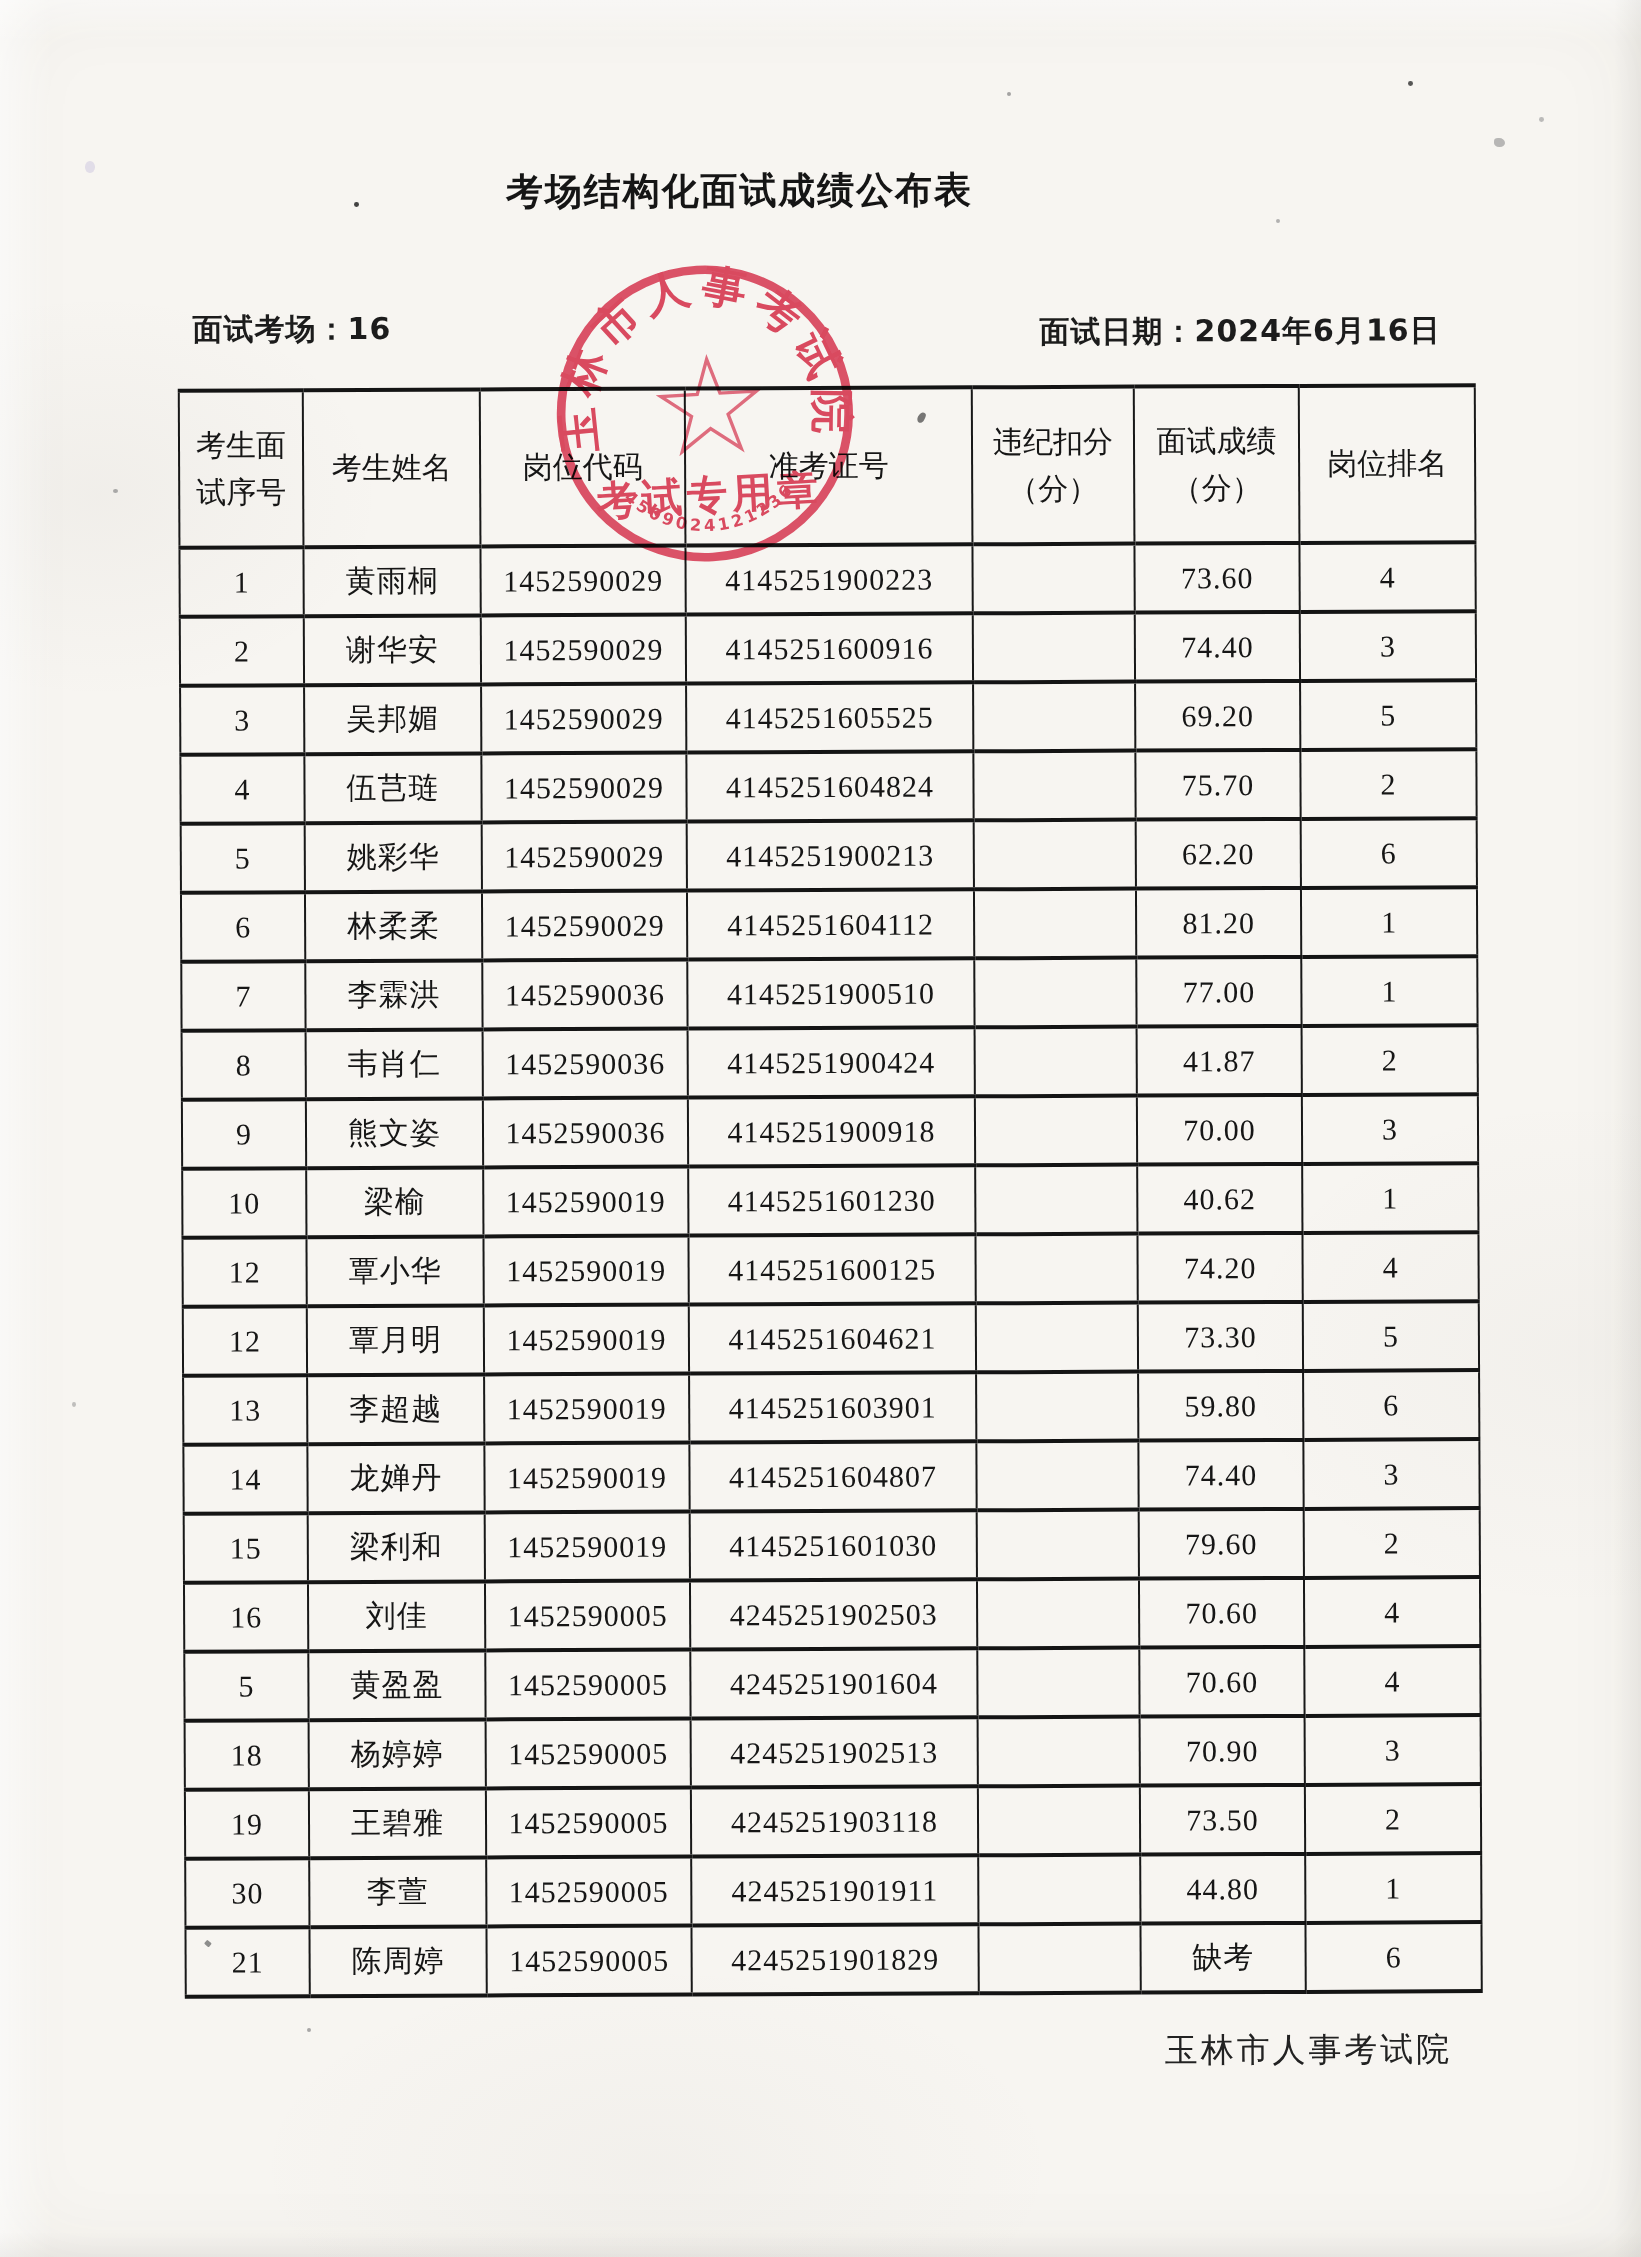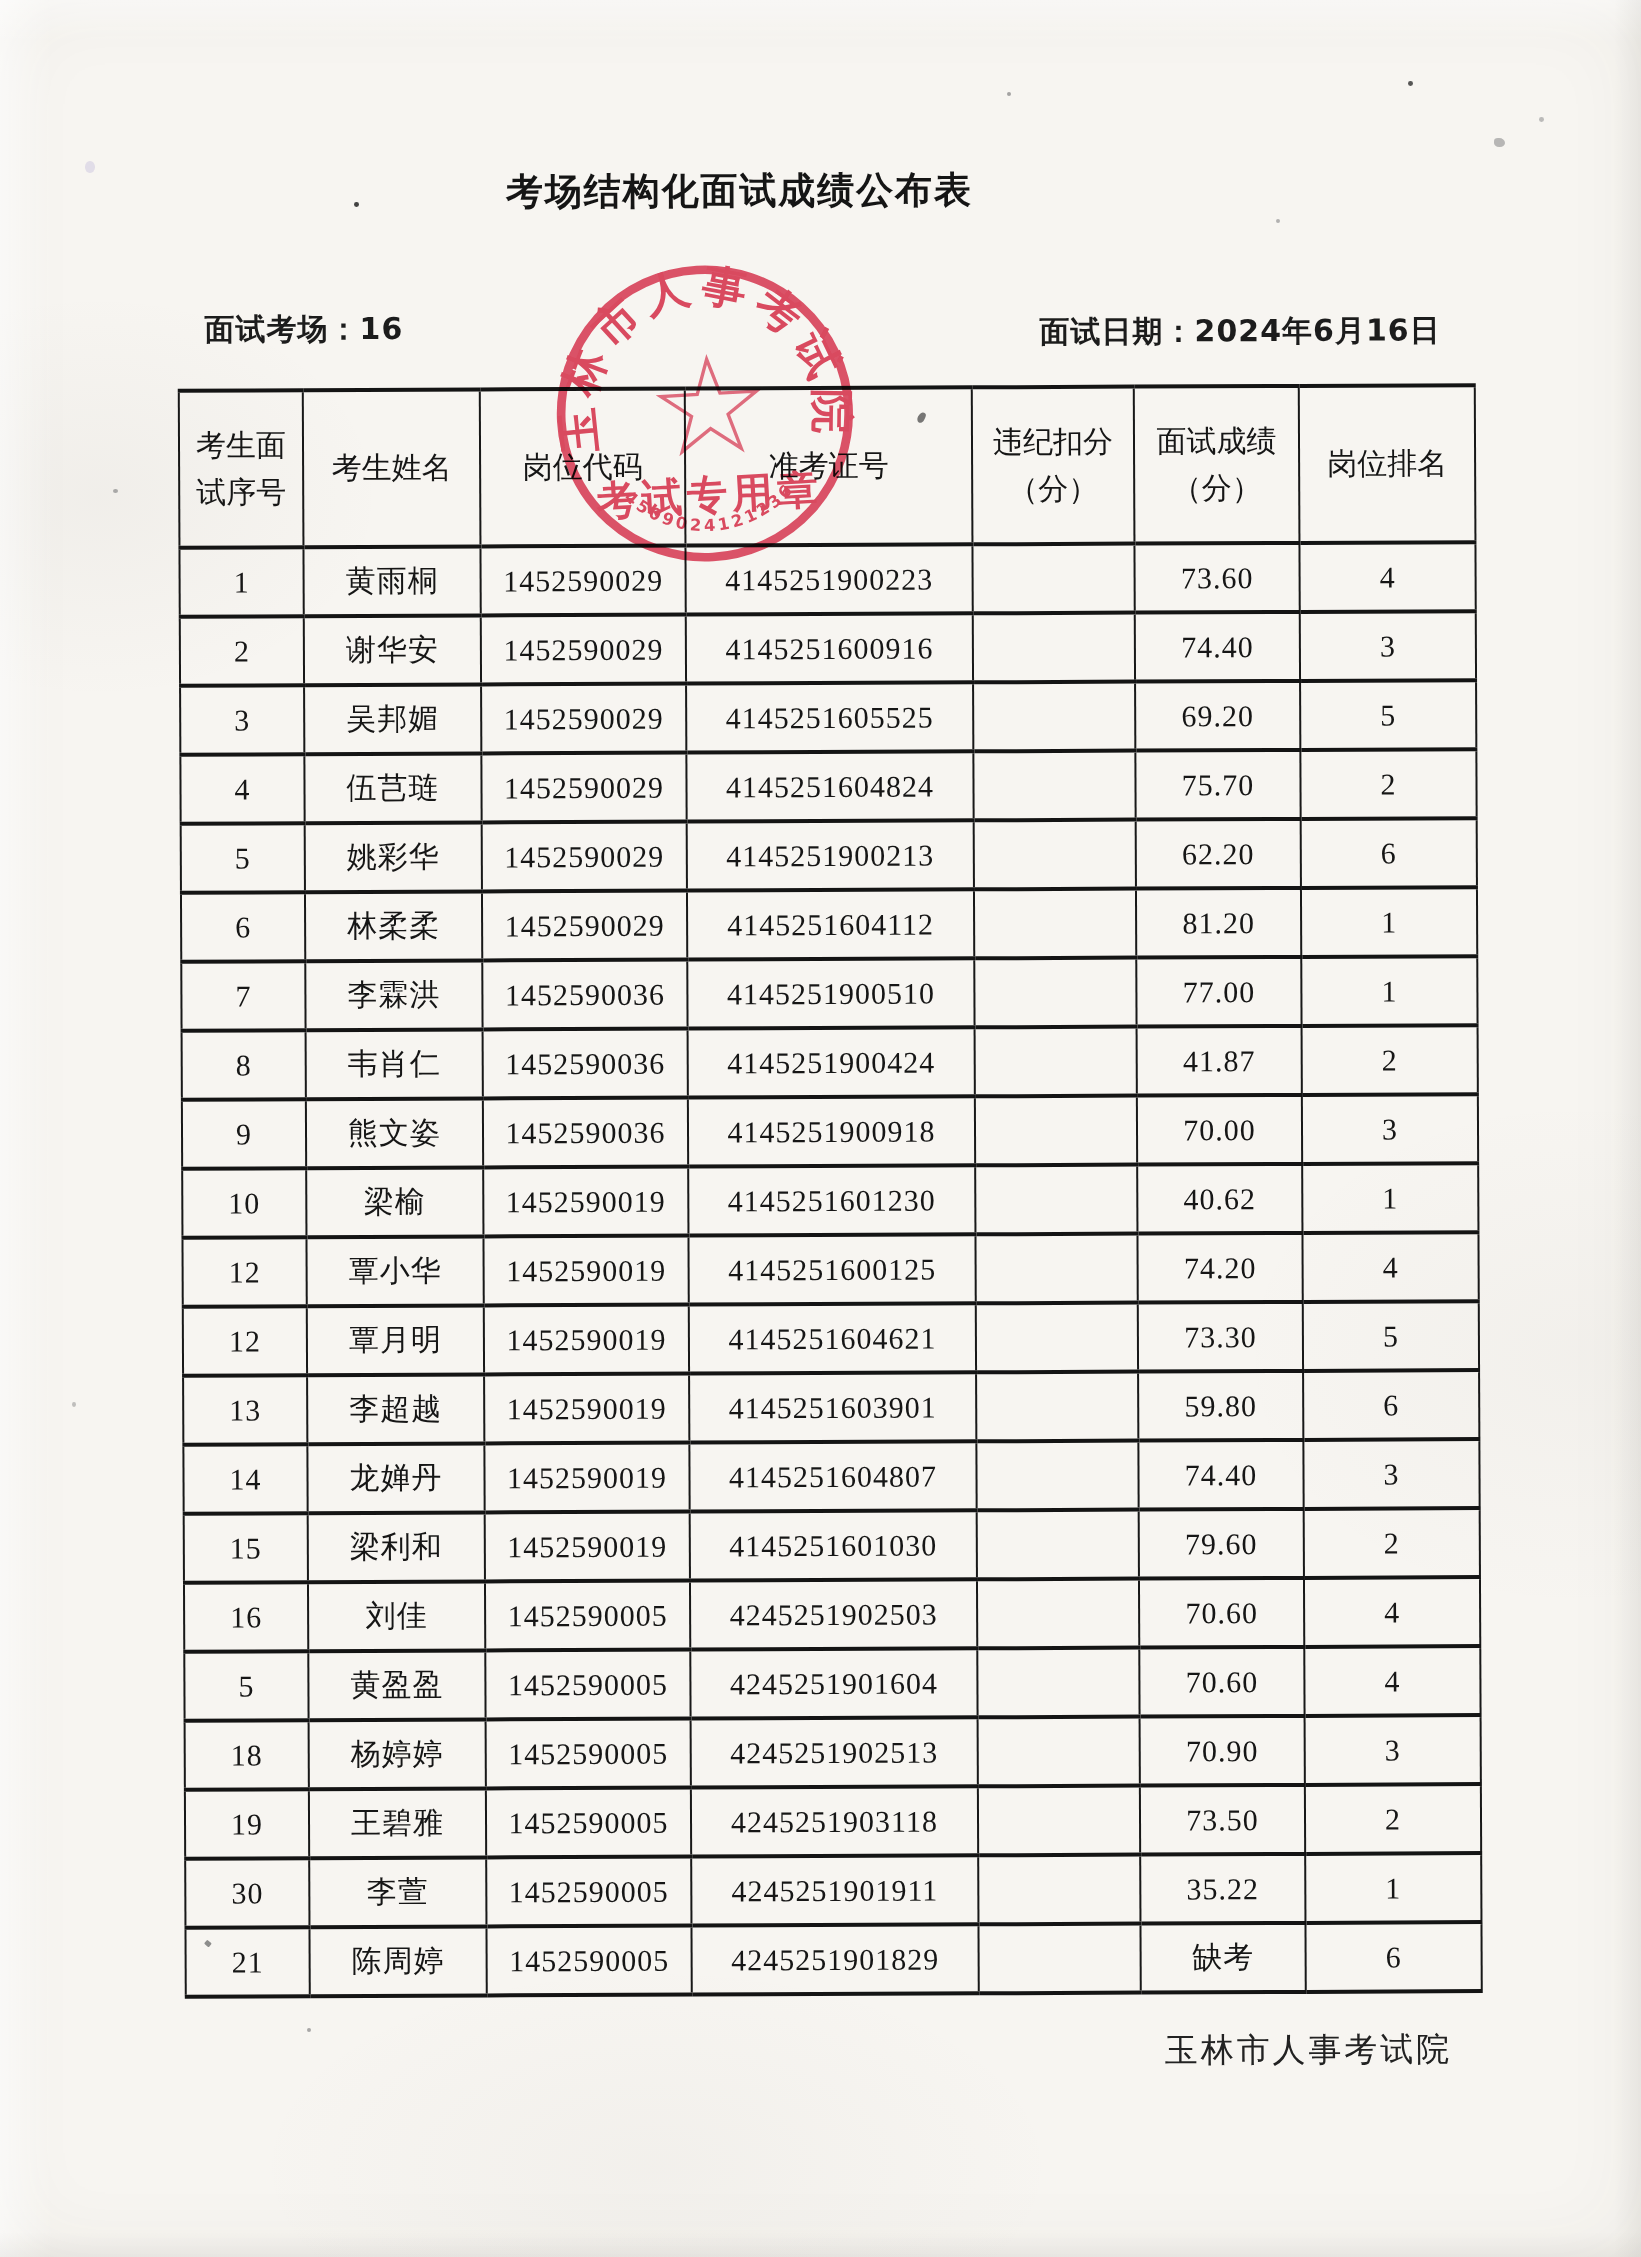--- a/index.html
+++ b/index.html
@@ -19,21 +19,21 @@
   .edge-bottom{left:0;bottom:0;right:0;height:25px;background:linear-gradient(0deg,rgba(110,104,95,.07),rgba(0,0,0,0));}
 
   .scan{position:absolute;inset:0;transform:rotate(-0.25deg);transform-origin:50% 50%;}
 
   .doc-title{position:absolute;left:0;top:166px;width:1487px;text-align:center;
        font-family:"DejaVu Sans","Liberation Sans",sans-serif;
        font-size:37px;font-weight:700;letter-spacing:1.9px;color:#151515;}
 
   .meta{position:absolute;top:307px;font-family:"DejaVu Sans","Liberation Sans",sans-serif;
        font-size:30px;font-weight:600;color:#1c1c1c;letter-spacing:1px;}
-  .meta-room{left:208px;}
+  .meta-room{left:196px;}
   .meta-date{left:1043px;top:313px;}
 
   table.results{position:absolute;left:181px;top:386px;width:1295px;
        border-collapse:collapse;table-layout:fixed;background:transparent;}
   table.results th,table.results td{
        border-left:2.9px solid #181818;border-right:2.9px solid #181818;
        border-top:4.8px solid #141414;border-bottom:4.8px solid #141414;
        text-align:center;vertical-align:middle;padding:0;
        font-size:30px;color:#161616;overflow:hidden;}
   table.results th{height:153px;font-weight:400;white-space:pre-line;line-height:1.55;}
@@ -260,21 +260,21 @@
           <td></td>
           <td>73.50</td>
           <td>2</td>
         </tr>
         <tr>
           <td>30</td>
           <td>李萱</td>
           <td>1452590005</td>
           <td>4245251901911</td>
           <td></td>
-          <td>35.22</td>
+          <td>44.80</td>
           <td>1</td>
         </tr>
         <tr>
           <td>21</td>
           <td>陈周婷</td>
           <td>1452590005</td>
           <td>4245251901829</td>
           <td></td>
           <td>缺考</td>
           <td>6</td>

